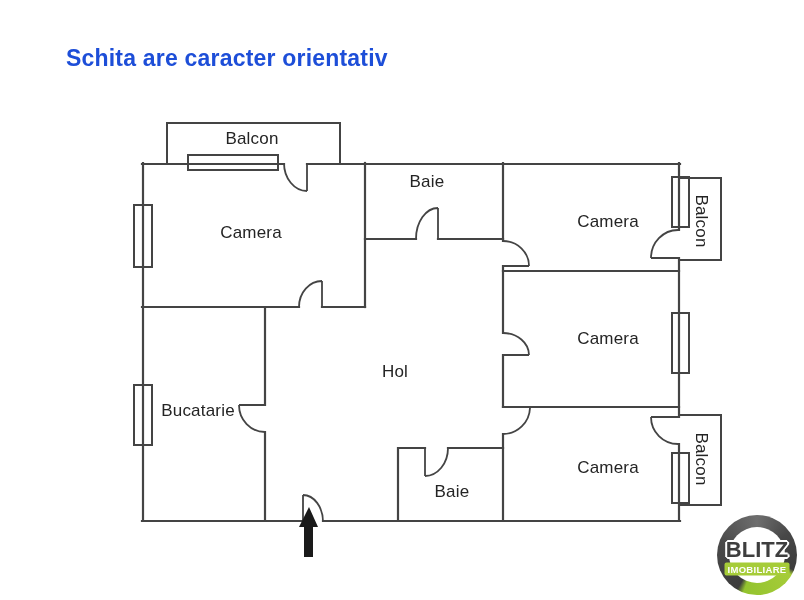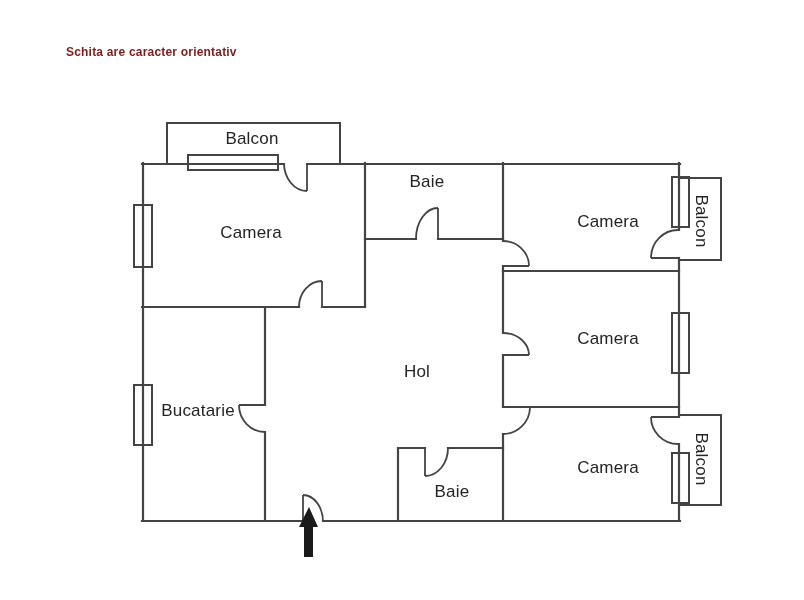--- a/index.html
+++ b/index.html
@@ -2,22 +2,22 @@
 <html><head>
 <meta charset="utf-8">
 <style>
   html,body{margin:0;padding:0;background:#ffffff;}
   #stage{
     position:relative;width:804px;height:600px;background:#ffffff;overflow:hidden;
     font-family:"Liberation Sans", sans-serif;color:#222222;
   }
   #plan-svg{position:absolute;left:0;top:0;}
   .disclaimer{
-    position:absolute;left:66px;top:45px;font-size:12px;font-weight:600;
-    letter-spacing:.2px;color:#7f1d1d;white-space:nowrap;
+    position:absolute;left:66px;top:45px;font-size:23px;font-weight:600;
+    letter-spacing:.2px;color:#1d4ed8;white-space:nowrap;
   }
   .room-label{
     position:absolute;transform:translate(-50%,-50%);font-size:17px;color:#242424;
     white-space:nowrap;letter-spacing:.2px;
   }
   .room-label.vert{transform:translate(-50%,-50%) rotate(90deg);}
   
   .logo{position:absolute;left:715px;top:513px;width:84px;height:84px;}
   .logo-ring{
     position:absolute;left:2px;top:2px;width:80px;height:80px;border-radius:50%;
@@ -106,20 +106,27 @@
 
     <polygon points="309,507 318,527 313,527 313,557 304,557 304,527 299,527" fill="#1a1a1a" stroke="none"></polygon>
   </svg>
 
   <div class="room-label" style="left:252px;top:139px;">Balcon</div>
   <div class="room-label" style="left:251px;top:233px;">Camera</div>
   <div class="room-label" style="left:427px;top:182px;">Baie</div>
   <div class="room-label" style="left:608px;top:222px;">Camera</div>
   <div class="room-label vert" style="left:701px;top:221px;">Balcon</div>
   <div class="room-label" style="left:608px;top:339px;">Camera</div>
-  <div class="room-label" style="left:417px;top:372px;">Hol</div>
+  <div class="room-label" style="left:395px;top:372px;">Hol</div>
   <div class="room-label" style="left:198px;top:411px;">Bucatarie</div>
   <div class="room-label" style="left:452px;top:492px;">Baie</div>
   <div class="room-label" style="left:608px;top:468px;">Camera</div>
   <div class="room-label vert" style="left:701px;top:459px;">Balcon</div>
 
+  <div class="logo">
+    <div class="logo-ring">
+      <div class="logo-ring-hole"></div>
+    </div>
+    <div class="logo-brand">BLITZ</div>
+    <div class="logo-sub">IMOBILIARE</div>
+  </div>
 
 </div>
 
 </body></html>

